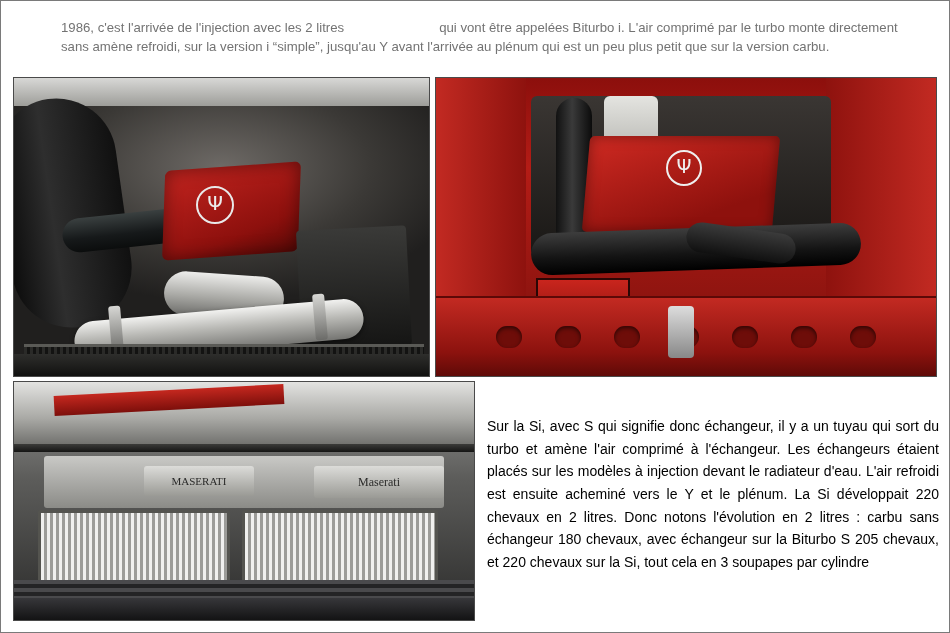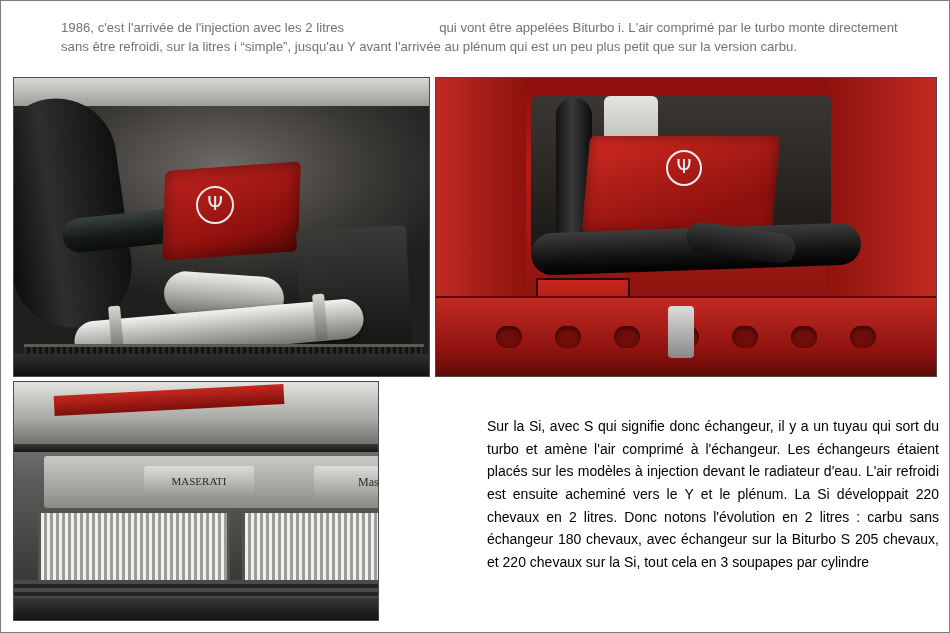--- a/index.html
+++ b/index.html
@@ -36,21 +36,21 @@
   
   .photo {
     position: absolute;
     border: 1px solid #4a4a4a;
     box-sizing: border-box;
     overflow: hidden;
     background: #111;
   }
   #photo-engine-left  { left: 12px;  top: 76px;  width: 417px; height: 300px; }
   #photo-engine-right { left: 434px; top: 76px;  width: 502px; height: 300px; }
-  #photo-intercooler  { left: 12px;  top: 380px; width: 366px; height: 240px; }
+  #photo-intercooler  { left: 12px;  top: 380px; width: 462px; height: 240px; }
 
   .photo-inner { position: absolute; inset: 0; }
 
   
   #photo-engine-left .bg {
     position: absolute; inset: 0;
     background:
       radial-gradient(ellipse 60% 45% at 50% 30%, #6e6a66 0%, #3b3936 60%, #201f1e 100%),
       linear-gradient(180deg, #4a4846 0%, #2b2a28 100%);
   }
@@ -268,21 +268,21 @@
     text-align: justify;
   }
 </style>
 </head>
 <body>
 
 <div id="page">
 
   <div class="top-text">
     <span class="line">1986, c'est l'arrivée de l'injection avec les 2 litres</span><span class="gap"></span><span class="line">qui vont être appelées Biturbo i. L'air comprimé par le turbo monte directement</span>
-    <div>sans être refroidi, sur la litres i “simple”, jusqu'au Y avant l'arrivée au plénum qui est un peu plus petit que sur la version carbu.</div>
+    <div>sans amène refroidi, sur la version i “simple”, jusqu'au Y avant l'arrivée au plénum qui est un peu plus petit que sur la version carbu.</div>
   </div>
 
   <div class="photo" id="photo-engine-left">
     <div class="photo-inner">
       <div class="bg"></div>
       <div class="sky-strip"></div>
       <div class="hose-big"></div>
       <div class="hose-2"></div>
       <div class="red-cover"></div>
       <div class="trident">Ψ</div>

